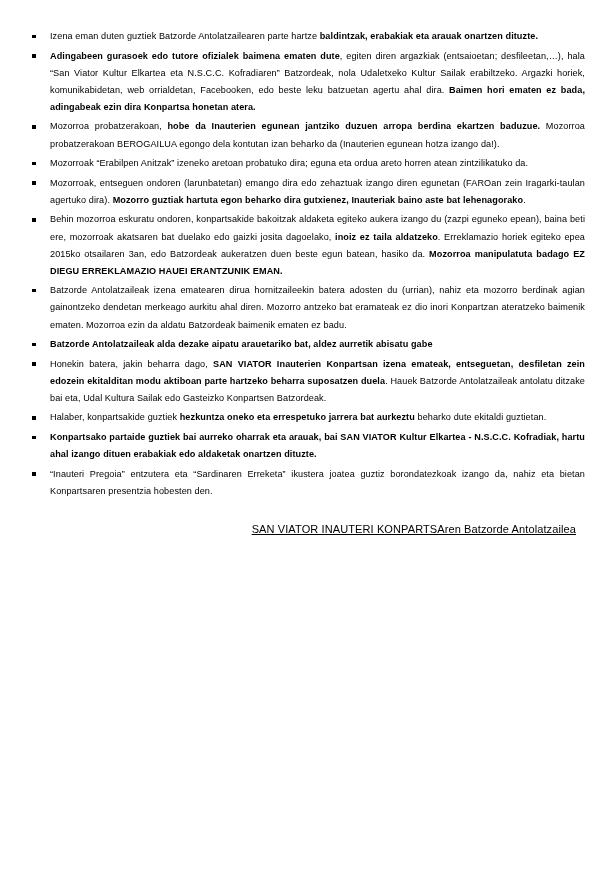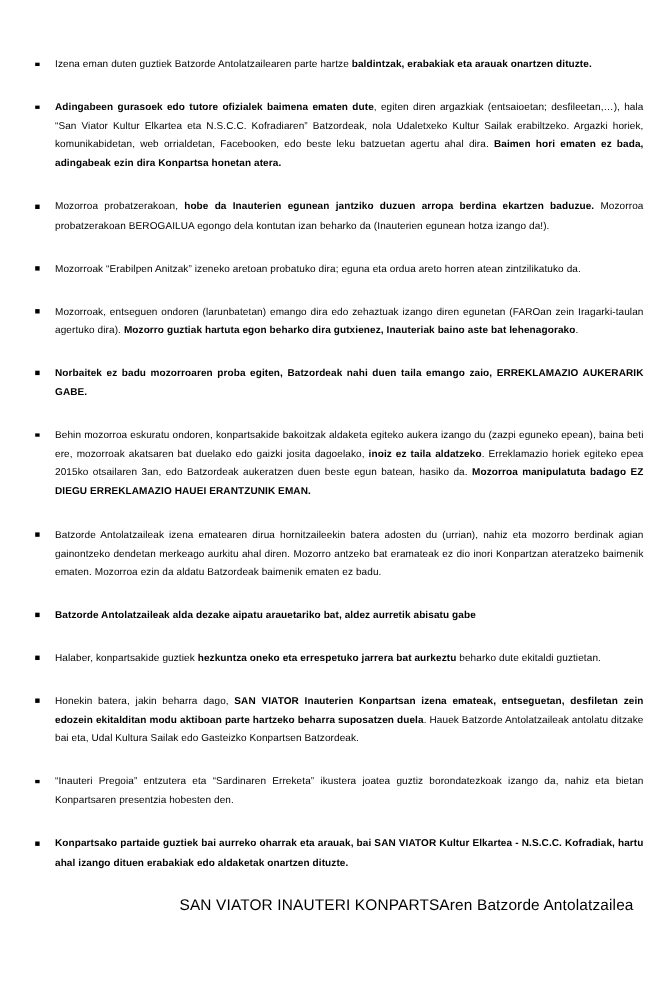--- a/index.html
+++ b/index.html
@@ -39,32 +39,32 @@
   ul.rules > li .bullet {
     position: absolute;
     left: 13px;
     top: 6.5px;
     width: 3.6px;
     height: 3.6px;
     background: #000000;
   }
   ul.rules > li .txt {
     display: block;
-    margin-top: 22px;
   }
   .b { font-weight: bold; }
   .signature-wrap {
     margin-top: 22px;
     display: flex;
     justify-content: flex-end;
     padding-right: 9px;
   }
   .signature {
-    font-size: 14px;
+    font-size: 11px;
     line-height: 15px;
+    text-decoration: underline;
     white-space: nowrap;
     letter-spacing: 0.01em;
   }
 </style>
 </head>
 <body>
 
 <div class="page">
   <ul class="rules">
       <li>
@@ -82,47 +82,43 @@
       <li>
         <span class="bullet"></span>
         <span class="txt"><span>Mozorroak “Erabilpen Anitzak” izeneko aretoan probatuko dira; eguna eta ordua areto horren atean zintzilikatuko da.</span></span>
       </li>
       <li>
         <span class="bullet"></span>
         <span class="txt"><span>Mozorroak, entseguen ondoren (larunbatetan) emango dira edo zehaztuak izango diren egunetan (FAROan zein Iragarki-taulan agertuko dira). </span><span class="b">Mozorro guztiak hartuta egon beharko dira gutxienez, Inauteriak baino aste bat lehenagorako</span><span>.</span></span>
       </li>
       <li>
         <span class="bullet"></span>
-        <span class="txt"><span class="b">Norbaitek ez badu mozorroaren proba egiten, Batzordeak nahi duen taila emango zaio, ERREKLAMAZIO AUKERARIK GABE.</span></span>
-      </li>
-      <li>
-        <span class="bullet"></span>
         <span class="txt"><span>Behin mozorroa eskuratu ondoren, konpartsakide bakoitzak aldaketa egiteko aukera izango du (zazpi eguneko epean), baina beti ere, mozorroak akatsaren bat duelako edo gaizki josita dagoelako, </span><span class="b">inoiz ez taila aldatzeko</span><span>. Erreklamazio horiek egiteko epea 2015ko otsailaren 3an, edo Batzordeak aukeratzen duen beste egun batean, hasiko da. </span><span class="b">Mozorroa manipulatuta badago EZ DIEGU ERREKLAMAZIO HAUEI ERANTZUNIK EMAN.</span></span>
       </li>
       <li>
         <span class="bullet"></span>
         <span class="txt"><span>Batzorde Antolatzaileak izena ematearen dirua hornitzaileekin batera adosten du (urrian), nahiz eta mozorro berdinak agian gainontzeko dendetan merkeago aurkitu ahal diren. Mozorro antzeko bat eramateak ez dio inori Konpartzan ateratzeko baimenik ematen. Mozorroa ezin da aldatu Batzordeak baimenik ematen ez badu.</span></span>
       </li>
       <li>
         <span class="bullet"></span>
         <span class="txt"><span class="b">Batzorde Antolatzaileak alda dezake aipatu arauetariko bat, aldez aurretik abisatu gabe</span></span>
       </li>
       <li>
         <span class="bullet"></span>
+        <span class="txt"><span>Honekin batera, jakin beharra dago, </span><span class="b">SAN VIATOR Inauterien Konpartsan izena emateak, entseguetan, desfiletan zein edozein ekitalditan modu aktiboan parte hartzeko beharra suposatzen duela</span><span>. Hauek Batzorde Antolatzaileak antolatu ditzake bai eta, Udal Kultura Sailak edo Gasteizko Konpartsen Batzordeak.</span></span>
+      </li>
+      <li>
+        <span class="bullet"></span>
         <span class="txt"><span>Halaber, konpartsakide guztiek </span><span class="b">hezkuntza oneko eta errespetuko jarrera bat aurkeztu</span><span> beharko dute ekitaldi guztietan.</span></span>
       </li>
       <li>
         <span class="bullet"></span>
-        <span class="txt"><span>Honekin batera, jakin beharra dago, </span><span class="b">SAN VIATOR Inauterien Konpartsan izena emateak, entseguetan, desfiletan zein edozein ekitalditan modu aktiboan parte hartzeko beharra suposatzen duela</span><span>. Hauek Batzorde Antolatzaileak antolatu ditzake bai eta, Udal Kultura Sailak edo Gasteizko Konpartsen Batzordeak.</span></span>
+        <span class="txt"><span class="b">Konpartsako partaide guztiek bai aurreko oharrak eta arauak, bai SAN VIATOR Kultur Elkartea - N.S.C.C. Kofradiak, hartu ahal izango dituen erabakiak edo aldaketak onartzen dituzte.</span></span>
       </li>
       <li>
         <span class="bullet"></span>
         <span class="txt"><span>“Inauteri Pregoia” entzutera eta “Sardinaren Erreketa” ikustera joatea guztiz borondatezkoak izango da, nahiz eta bietan Konpartsaren presentzia hobesten den.</span></span>
-      </li>
-      <li>
-        <span class="bullet"></span>
-        <span class="txt"><span class="b">Konpartsako partaide guztiek bai aurreko oharrak eta arauak, bai SAN VIATOR Kultur Elkartea - N.S.C.C. Kofradiak, hartu ahal izango dituen erabakiak edo aldaketak onartzen dituzte.</span></span>
       </li>
     </ul>
   <div class="signature-wrap">
     <div class="signature">SAN VIATOR INAUTERI KONPARTSAren Batzorde Antolatzailea</div>
   </div>
 </div>
 
 </body></html>

